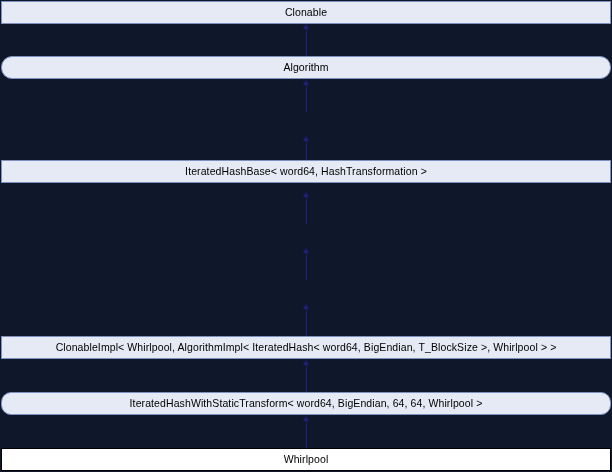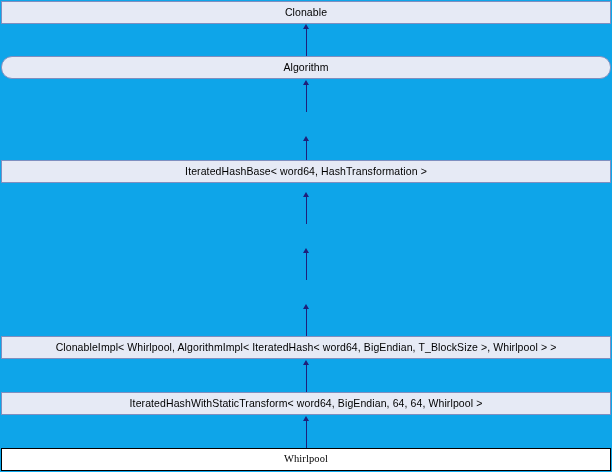--- a/index.html
+++ b/index.html
@@ -7,21 +7,21 @@
     padding: 0;
     background: #ffffff;
   }
   body {
     font-family: "Liberation Sans", "DejaVu Sans", sans-serif;
   }
   #diagram {
     position: relative;
     width: 612px;
     height: 472px;
-    background: #0ea5e9;
+    background: #0f172a;
     overflow: hidden;
   }
   .node {
     position: absolute;
     box-sizing: border-box;
     height: 23px;
     left: 1px;
     width: 610px;
     border: 1px solid #7f8fc0;
     background: #e6eaf5;
@@ -33,21 +33,20 @@
     font-size: 10.5px;
     line-height: 1;
     color: #000000;
     white-space: nowrap;
     letter-spacing: 0.1px;
     text-align: center;
   }
   .node.current {
     border: 1px solid #000000;
     background: #ffffff;
-    font-family: Liberation Serif, serif;
   }
   .edge {
     position: absolute;
     width: 1px;
     background: #1f1f7a;
     left: 306px;
   }
   .arrowhead {
     position: absolute;
     left: 303px;
@@ -83,19 +82,19 @@
     </div>
     <div class="node" style="top: 56px; border-radius: 11px;">
       <span class="node-label">Algorithm</span>
     </div>
     <div class="node" style="top: 160px;">
       <span class="node-label">IteratedHashBase&lt; word64, HashTransformation &gt;</span>
     </div>
     <div class="node" style="top: 336px;">
       <span class="node-label">ClonableImpl&lt; Whirlpool, AlgorithmImpl&lt; IteratedHash&lt; word64, BigEndian, T_BlockSize &gt;, Whirlpool &gt; &gt;</span>
     </div>
-    <div class="node" style="top: 392px;">
+    <div class="node" style="top: 392px; border-radius: 10px;">
       <span class="node-label">IteratedHashWithStaticTransform&lt; word64, BigEndian, 64, 64, Whirlpool &gt;</span>
     </div>
     <div class="node current" style="top: 448px;">
       <span class="node-label">Whirlpool</span>
     </div>
   </div>
 
 </body></html>

